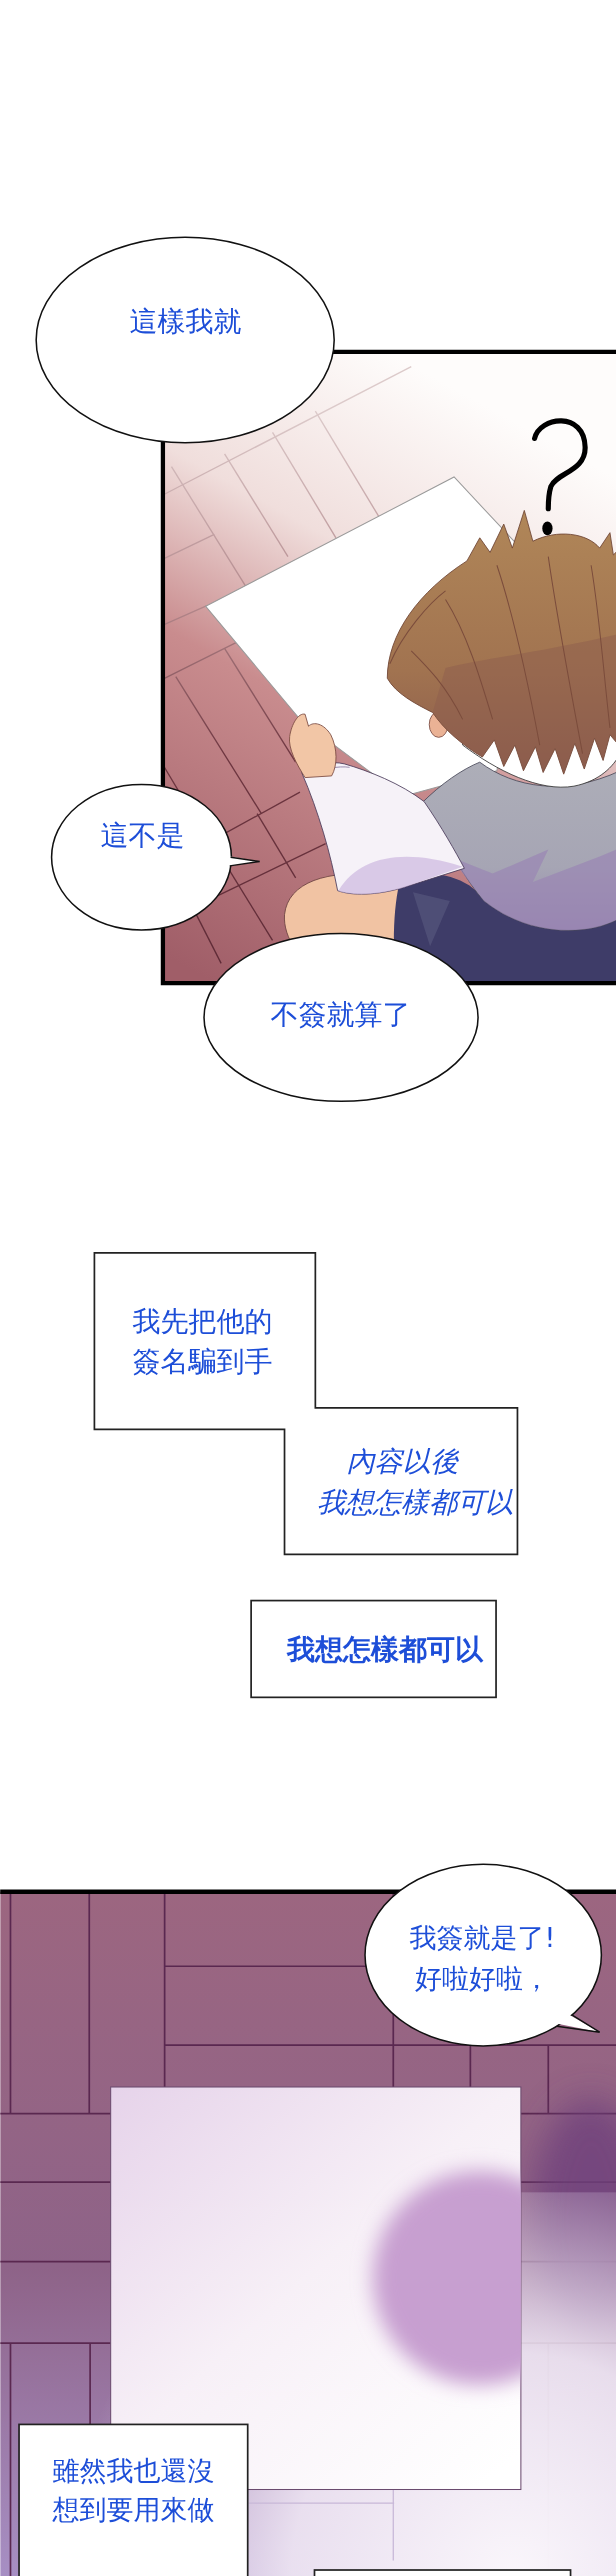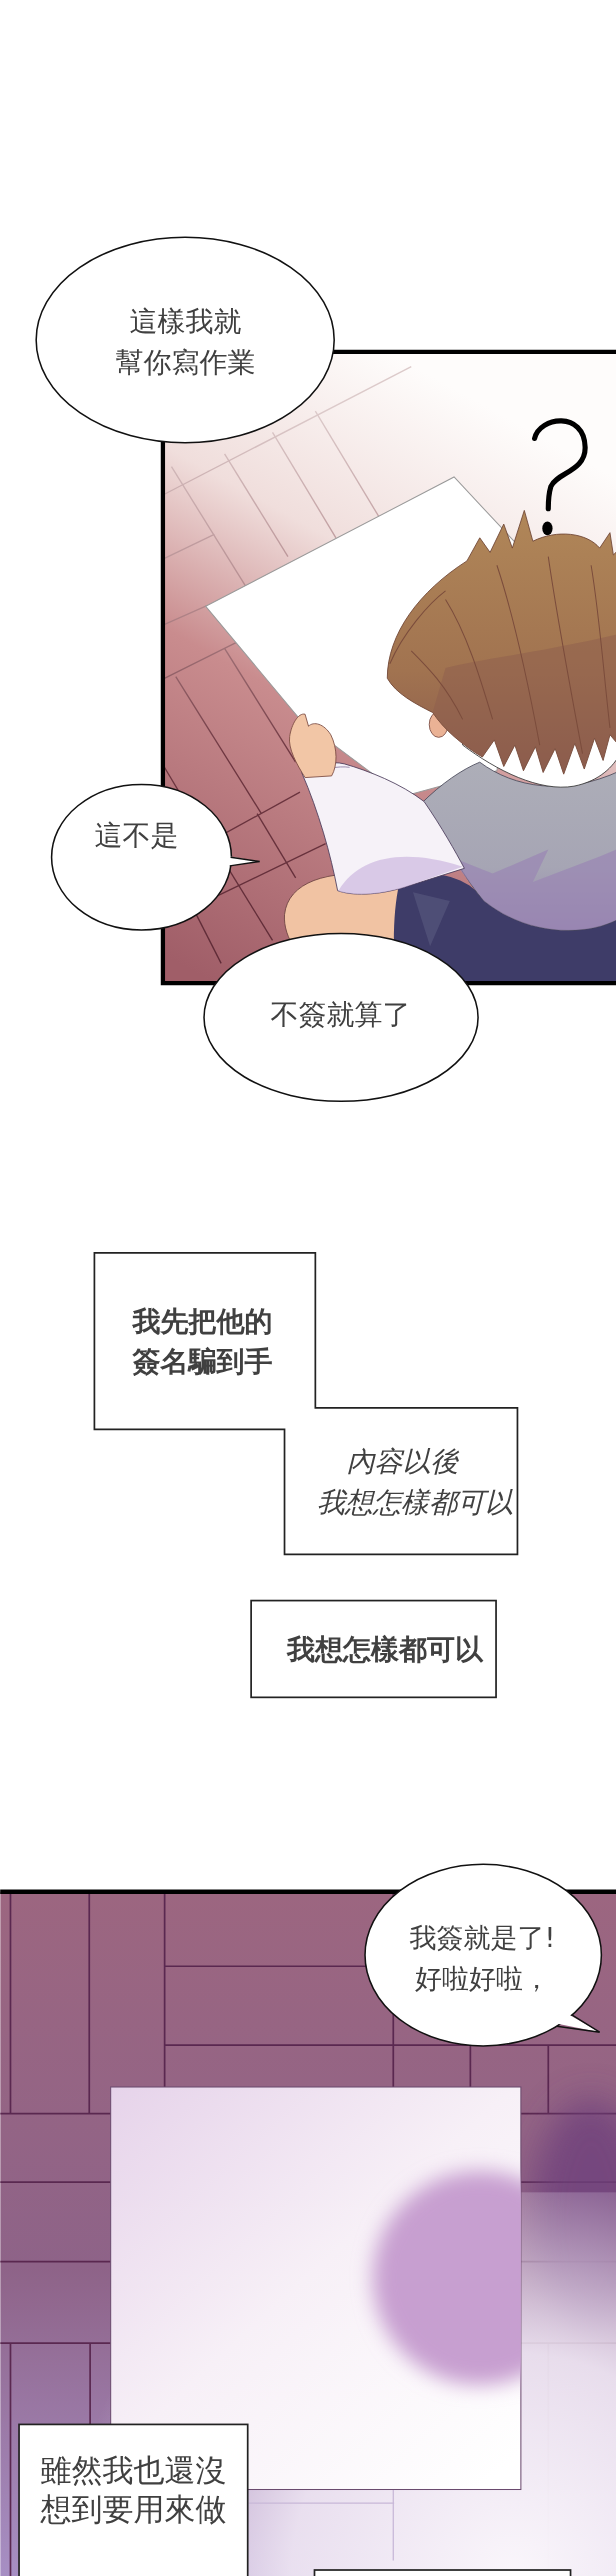--- a/index.html
+++ b/index.html
@@ -4,21 +4,21 @@
 <style>
   html, body { margin: 0; padding: 0; background: #ffffff; }
   body { width: 617px; height: 2576px; position: relative; overflow: hidden; }
   .art { position: absolute; left: 0; top: 0; width: 617px; height: 2576px; display: block; }
   .txt {
     position: absolute;
     text-align: center;
     white-space: nowrap;
     font-family: "DejaVu Sans", sans-serif;
     font-size: 28px;
-    color: #404040;
+    color: #1d4ed8;
   }
   .txt span { display: block; }
 </style>
 </head>
 <body>
 
 <svg class="art" viewBox="0 0 720 3008" xmlns="http://www.w3.org/2000/svg">
   <defs>
     <clipPath id="clipP1">
         <rect x="190" y="411" width="530" height="737"></rect>
@@ -175,47 +175,46 @@
 
   <g>
     <ellipse cx="564" cy="2283" rx="138" ry="106" fill="#ffffff" stroke="#111111" stroke-width="1.8"></ellipse>
     <polygon points="660,2350 700,2373 645,2362" fill="#ffffff"></polygon>
     <path d="M668 2353 L700 2373 L650 2366" fill="none" stroke="#111111" stroke-width="1.6"></path>
   </g>
 </svg>
 
 <div class="txt" style="left:57px; top:301px; width:257px; line-height:41px;">
   <span>這樣我就</span>
-  <span>幫你寫作業</span>
-</div>
-
-<div class="txt" style="left:51px; top:816px; width:171px; line-height:39px;">
+</div>
+
+<div class="txt" style="left:57px; top:816px; width:171px; line-height:39px;">
   <span>這不是</span>
 </div>
 
 <div class="txt" style="left:255px; top:995px; width:171px; line-height:39px;">
   <span>不簽就算了</span>
 </div>
 
-<div class="txt" style="left:117px; top:1302px; width:171px; line-height:40px;font-weight:bold;">
+<div class="txt" style="left:117px; top:1302px; width:171px; line-height:40px;">
   <span>我先把他的</span>
   <span>簽名騙到手</span>
 </div>
 
 <div class="txt" style="left:317px; top:1441px; width:171px; line-height:41px;font-style:italic;">
   <span>內容以後</span>
   <span>我想怎樣都可以</span>
 </div>
 
 <div class="txt" style="left:287px; top:1630px; width:171px; line-height:39px;font-weight:bold;">
   <span>我想怎樣都可以</span>
 </div>
 
 <div class="txt" style="left:397px; top:1917px; width:171px; line-height:41px; font-size:27px;">
   <span>我簽就是了!</span>
   <span>好啦好啦，</span>
 </div>
 
-<div class="txt" style="left:22px; top:2451px; width:223px; line-height:39px; font-size:31px;text-align:center;">
+<div class="txt" style="left:22px; top:2451px; width:223px; line-height:39px; font-size:27px;text-align:center;">
   <span>雖然我也還沒</span>
   <span>想到要用來做</span>
 </div>
 
 
 </body></html>

